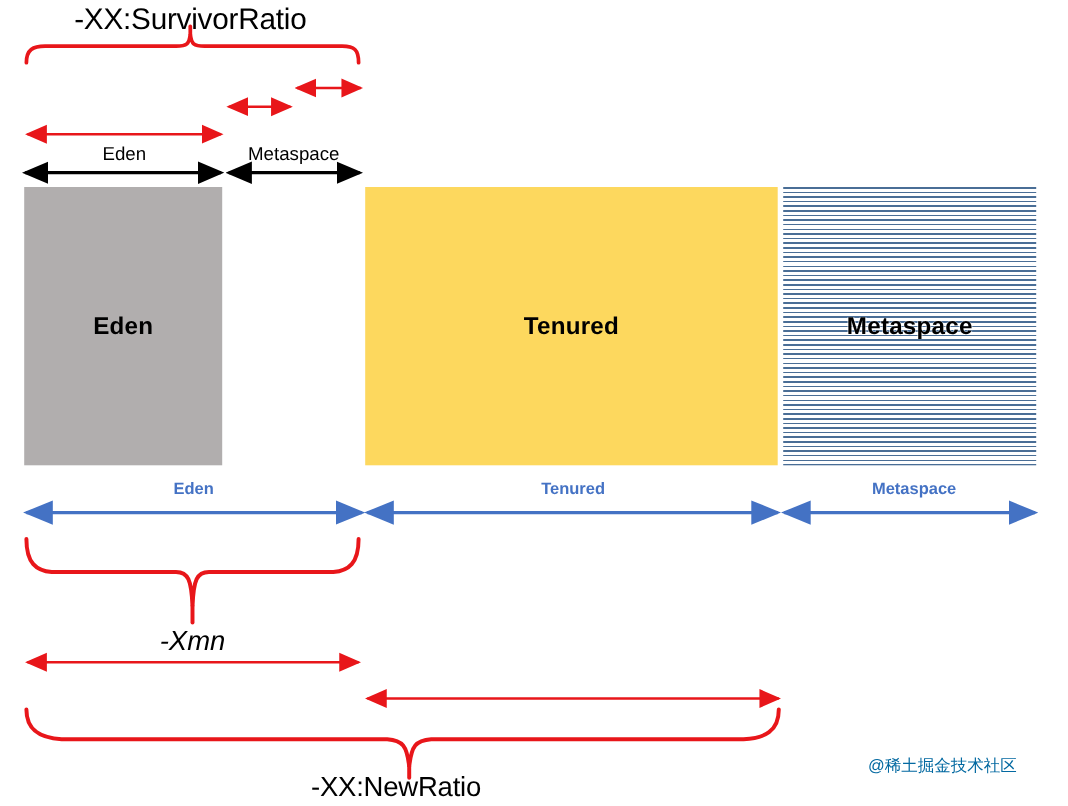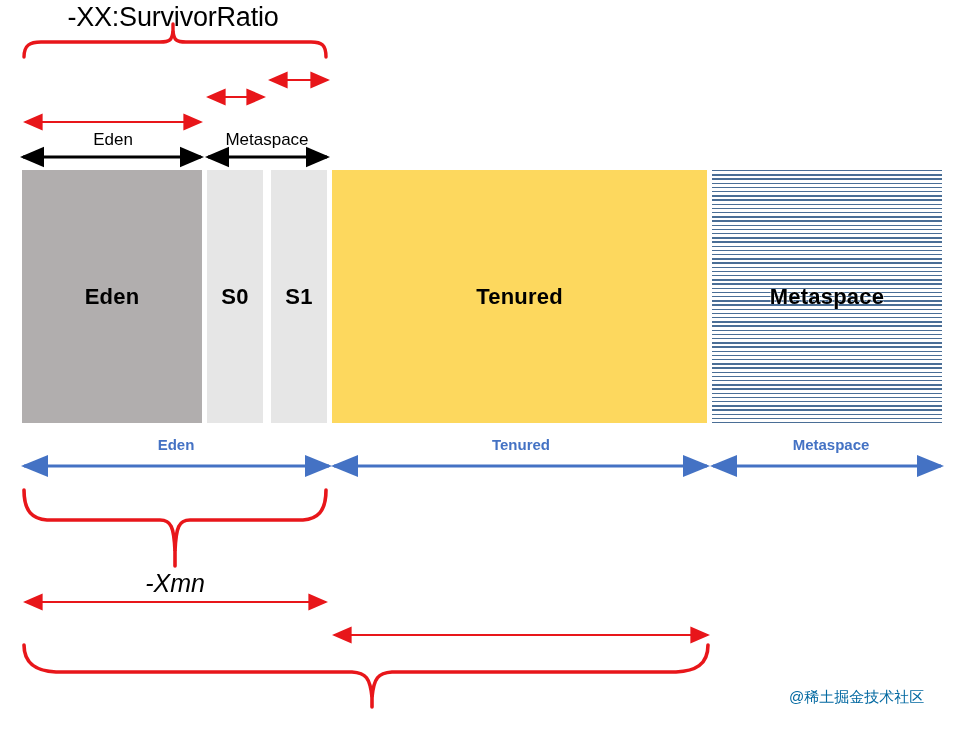--- a/index.html
+++ b/index.html
@@ -158,34 +158,29 @@
   </svg>
 
   <div class="txt center" id="label-survivor-ratio">-XX:SurvivorRatio</div>
 
   <div class="txt center" id="label-eden-top">Eden</div>
   <div class="txt center" id="label-survivor-top">Metaspace</div>
 
   <div class="block" id="block-eden">
     <span class="block-label">Eden</span>
   </div>
-  <div class="block" id="block-s0">
-    <span class="block-label">S0</span>
-  </div>
-  <div class="block" id="block-s1">
-    <span class="block-label">S1</span>
-  </div>
   <div class="block" id="block-tenured">
     <span class="block-label">Tenured</span>
   </div>
   <div class="block" id="block-metaspace">
     <span class="block-label">Metaspace</span>
   </div>
 
   <div class="zone-label" id="zone-label-young">Eden</div>
   <div class="zone-label" id="zone-label-tenured">Tenured</div>
   <div class="zone-label" id="zone-label-metaspace">Metaspace</div>
 
   <div class="txt center" id="label-xmn">-Xmn</div>
+  <div class="txt center" id="label-new-ratio">-XX:NewRatio</div>
 
   <div id="watermark">@稀土掘金技术社区</div>
 
 </div>
 
 </body></html>

